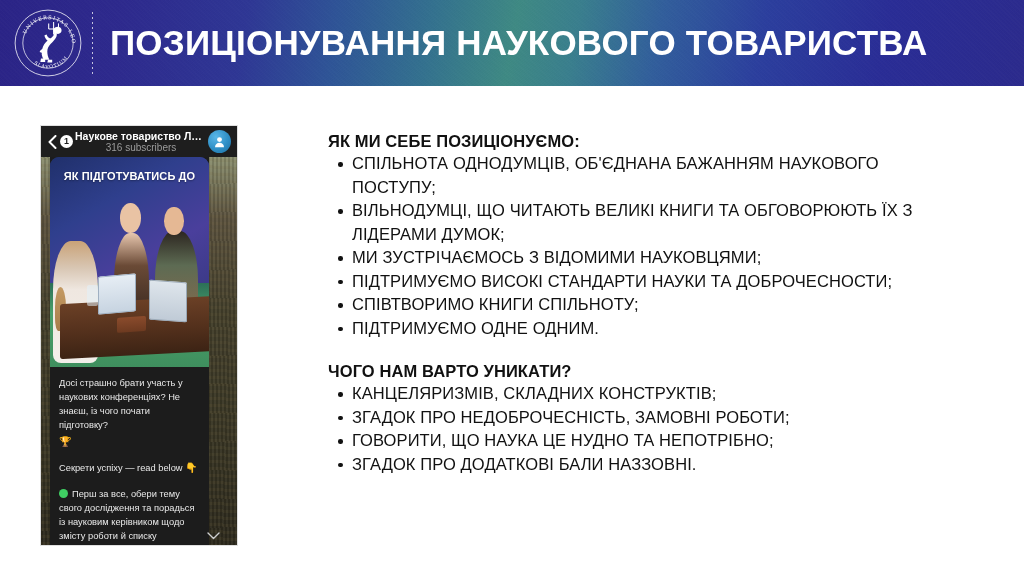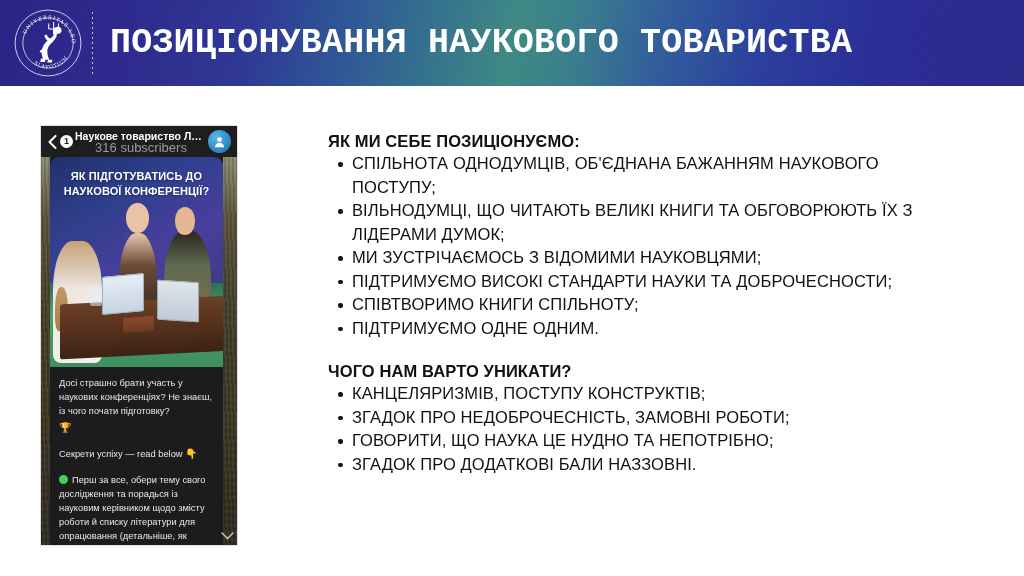--- a/index.html
+++ b/index.html
@@ -47,21 +47,21 @@
   .header-title {
     position: absolute;
     left: 110px;
     top: 50%;
     transform: translateY(-50%);
     color: #ffffff;
     font-size: 35px;
     font-weight: bold;
     letter-spacing: .2px;
     white-space: nowrap;
-    font-family: Liberation Mono, monospace;
+    font-family: Liberation Sans, sans-serif;
   }
   .header-divider {
     position: absolute;
     left: 92px;
     top: 12px;
     width: 1px;
     height: 62px;
     background: repeating-linear-gradient(to bottom,
         rgba(255,255,255,.72) 0 2px, transparent 2px 5px);
   }
@@ -129,41 +129,42 @@
     color: #ffffff;
     font-size: 10.5px;
     font-weight: 600;
     white-space: nowrap;
     line-height: 13px;
     overflow: hidden;
     text-overflow: ellipsis;
   }
   .tg-subs {
     color: #9b9b9b;
-    font-size: 13px;
+    font-size: 10px;
     line-height: 10px;
     white-space: nowrap;
   }
   .tg-avatar {
     position: absolute;
     right: 6px; top: 4px;
     width: 23px; height: 23px;
     border-radius: 50%;
     background: radial-gradient(circle at 35% 30%, #5ab7e8 0%, #2f8fc6 55%, #1c6fa3 100%);
     display: flex; align-items: center; justify-content: center;
   }
   .tg-avatar svg { width: 13px; height: 14px; display:block; }
 
   .tg-post {
     position: absolute;
     left: 0; top: 31px;
     width: 196px;
     bottom: 0;
     background: #1c1c1c;
     margin-left: 9px;
+    margin-right: 14px;
     width: auto;
     right: 14px;
   }
 
   .post-photo {
     position: relative;
     width: 100%;
     height: 210px;
     border-radius: 9px 9px 0 0;
     overflow: hidden;
@@ -365,21 +366,20 @@
       <div class="p2face"></div>
       <div class="p-person p3"></div>
       <div class="p3face"></div>
       <div class="photo-table"></div>
       <div class="p-glass"></div>
       <div class="p-laptop1"></div>
       <div class="p-book"></div>
       <div class="p-laptop2"></div>
       <div class="photo-caption">
         <div>ЯК ПІДГОТУВАТИСЬ ДО</div>
-        <div>НАУКОВОЇ КОНФЕРЕНЦІЇ?</div>
       </div>
     </div>
 
     <div class="post-body">
       <p class="post-para"><span>Досі страшно брати участь у наукових конференціях? Не знаєш, із чого почати підготовку?</span></p>
       <p class="post-para emoji">🏆</p>
       <p class="post-para spaced"><span>Секрети успіху — read below</span> <span class="emoji">👇</span></p>
       <p class="post-para spaced"><span class="dot-green"></span><span>Перш за все, обери тему свого дослідження та порадься із науковим керівником щодо змісту роботи й списку літератури для опрацювання (детальніше, як написати перші тези — тут)</span></p>
     </div>
 
@@ -397,18 +397,18 @@
     <li>МИ ЗУСТРІЧАЄМОСЬ З ВІДОМИМИ НАУКОВЦЯМИ;</li>
     <li>ПІДТРИМУЄМО ВИСОКІ СТАНДАРТИ НАУКИ ТА ДОБРОЧЕСНОСТИ;</li>
     <li>СПІВТВОРИМО КНИГИ СПІЛЬНОТУ;</li>
     <li>ПІДТРИМУЄМО ОДНЕ ОДНИМ.</li>
   </ul>
 
   <div class="gap"></div>
 
   <h2>ЧОГО НАМ ВАРТО УНИКАТИ?</h2>
   <ul>
-    <li>КАНЦЕЛЯРИЗМІВ, ПОСТУПУ КОНСТРУКТІВ;</li>
+    <li>КАНЦЕЛЯРИЗМІВ, СКЛАДНИХ КОНСТРУКТІВ;</li>
     <li>ЗГАДОК ПРО НЕДОБРОЧЕСНІСТЬ, ЗАМОВНІ РОБОТИ;</li>
     <li>ГОВОРИТИ, ЩО НАУКА ЦЕ НУДНО ТА НЕПОТРІБНО;</li>
     <li>ЗГАДОК ПРО ДОДАТКОВІ БАЛИ НАЗЗОВНІ.</li>
   </ul>
 </div>
 
 </body></html>

